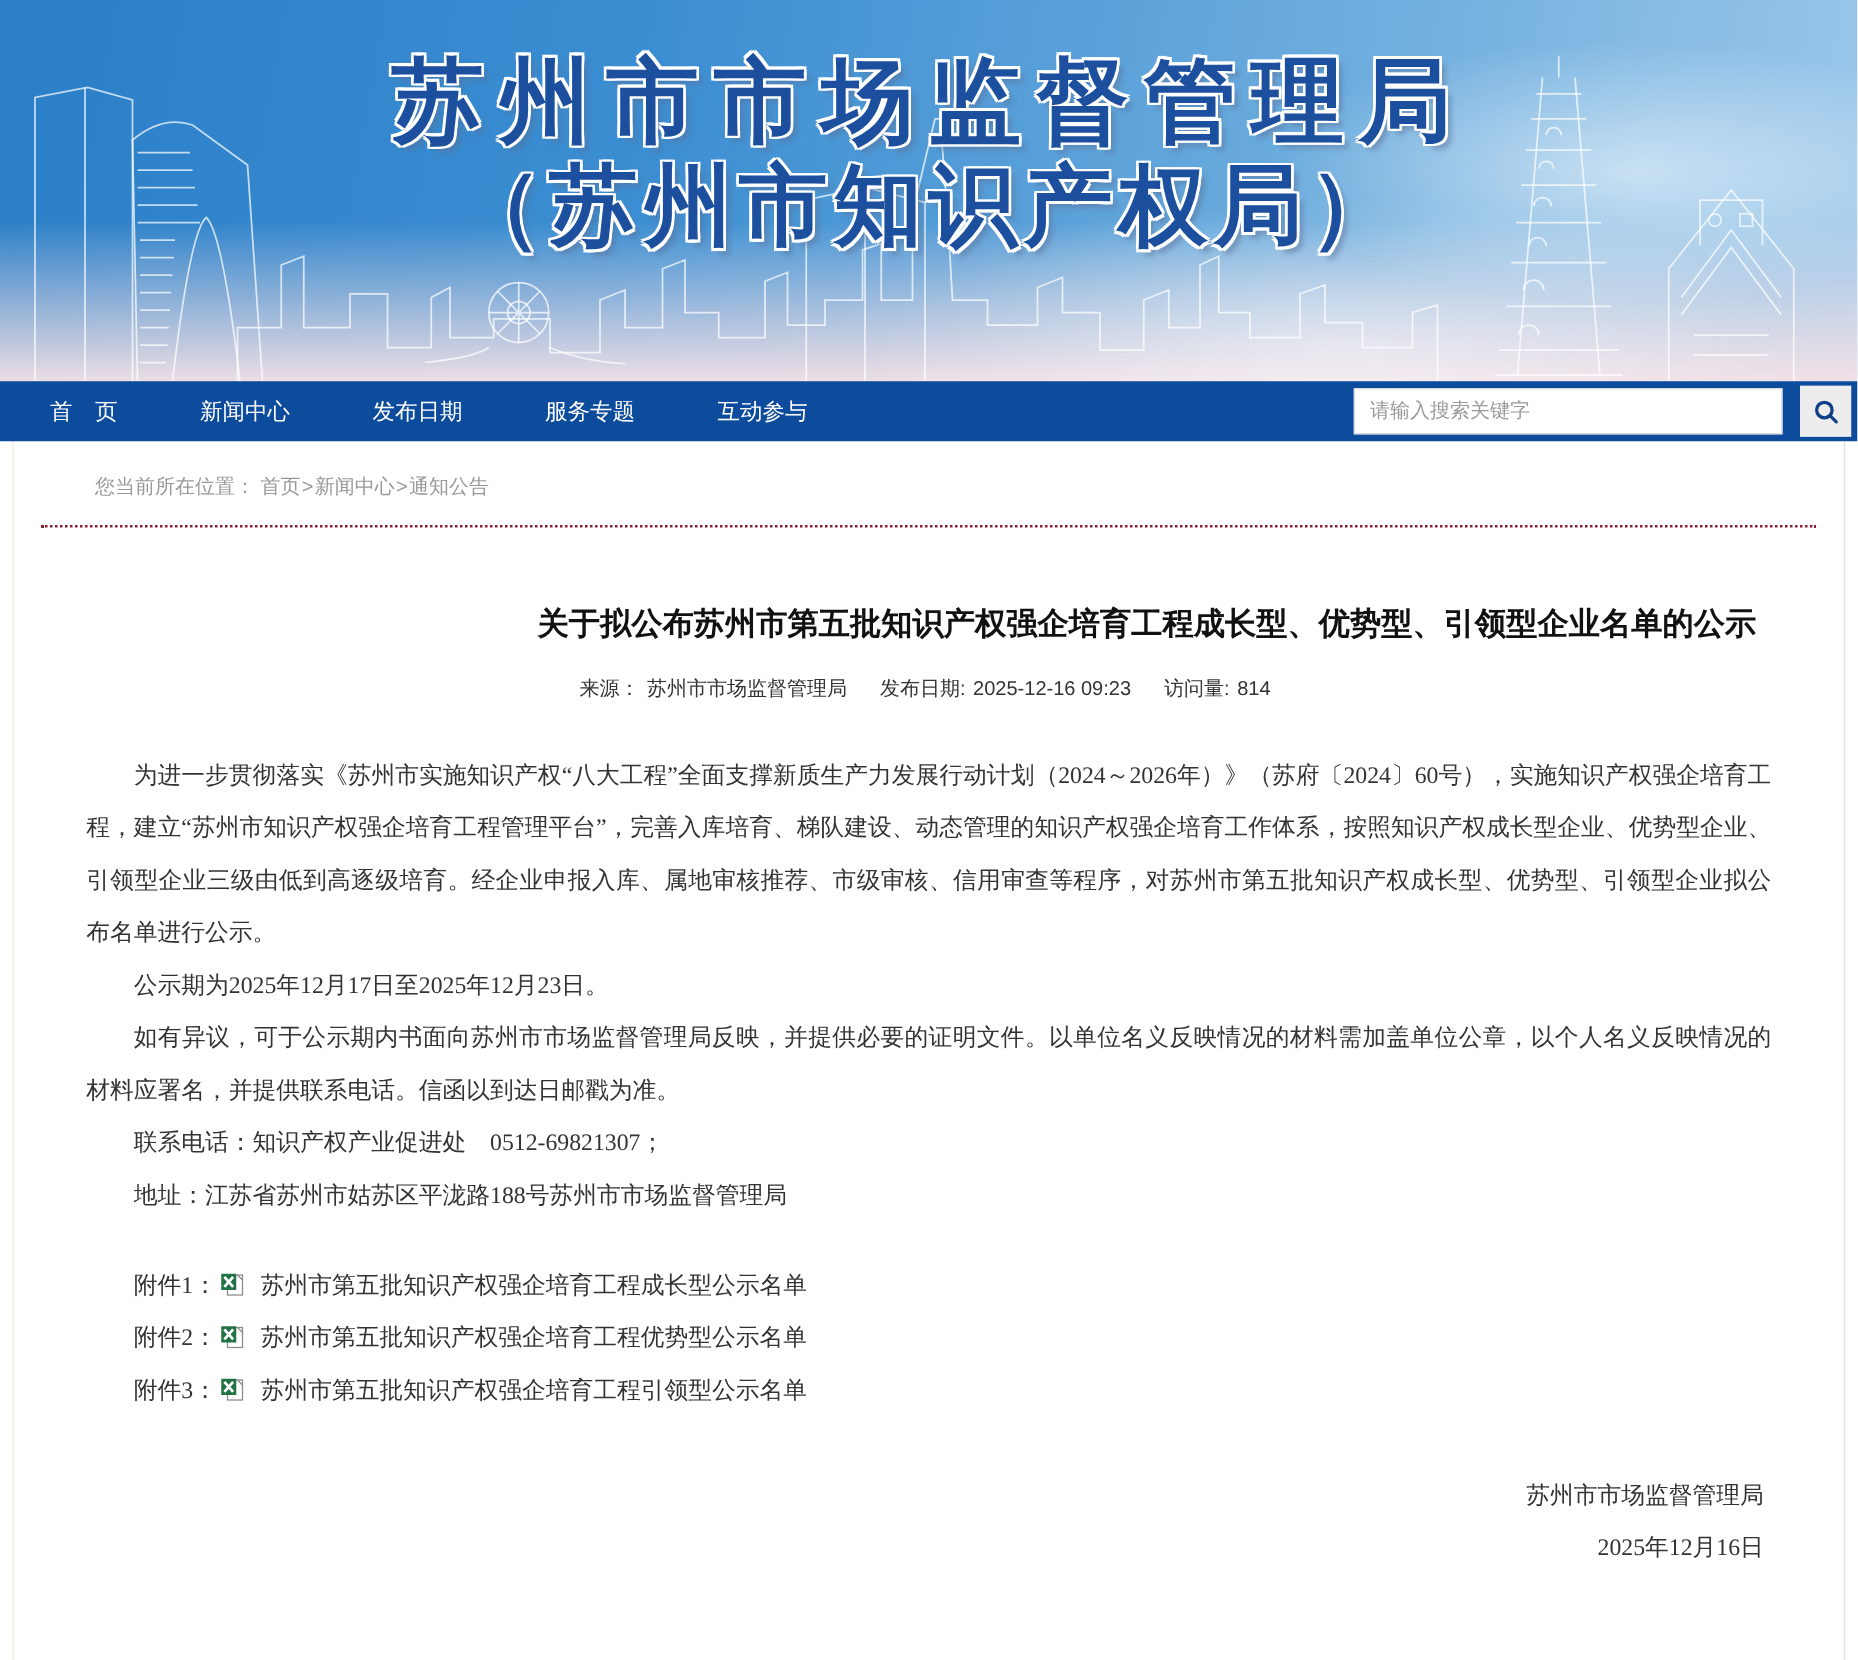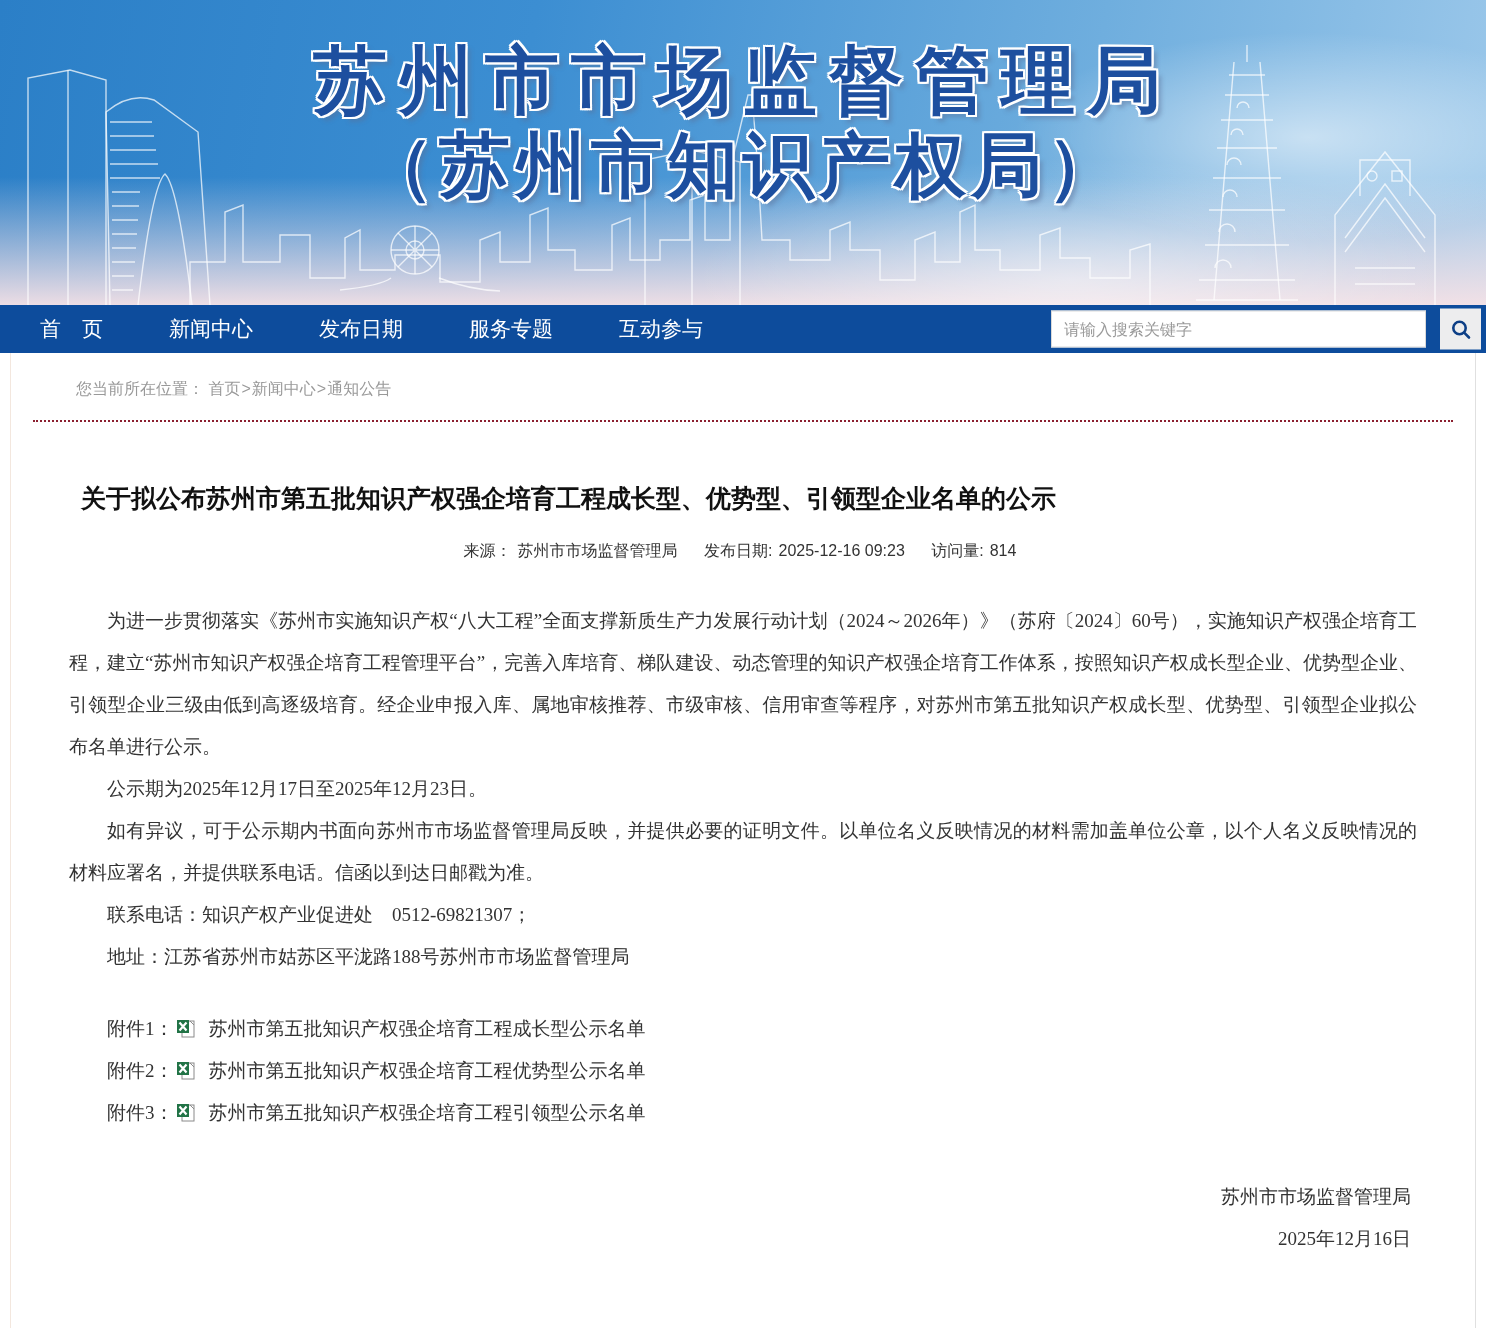--- a/index.html
+++ b/index.html
@@ -39,36 +39,36 @@
   .navbar {
     position: relative;
     height: 48px;
     background: #0d4c9c;
     display: flex;
     align-items: center;
     padding-left: 40px;
   }
   .nav-item {
     color: #ffffff;
-    font-size: 21px;
+    font-size: 18px;
     text-decoration: none;
     margin-right: 66px;
     white-space: nowrap;
     cursor: pointer;
   }
   .search-wrap {
     position: absolute;
     right: 5px;
     top: 50%;
     transform: translateY(-50%);
     display: flex;
     align-items: center;
   }
   .search-input {
-    width: 375px;
+    width: 343px;
     height: 37px;
     border: 1px solid #d9d9d9;
     padding: 0 12px;
     font-size: 16px;
     font-family: "Liberation Sans", "DejaVu Sans", sans-serif;
     color: #333;
     outline: none;
   }
   .search-input::placeholder { color: #9a9a9a; }
   .search-btn {
@@ -100,21 +100,21 @@
   .breadcrumb a { color: #999999; text-decoration: none; cursor: pointer; }
   .breadcrumb .sep { margin: 0 1px; }
   .dotted-sep {
     margin: 0 22px;
     border-bottom: 2px dotted #8b1f2f;
     height: 0;
   }
 
   .article-title {
     margin: 60px 70px 16px;
-    text-align: left;
+    text-align: right;
     font-size: 25px;
     font-weight: bold;
     color: #111111;
     font-family: "Liberation Sans", "DejaVu Sans", sans-serif;
   }
   .article-meta {
     margin-top: 26px;
     text-align: center;
     font-size: 16px;
     color: #333333;

